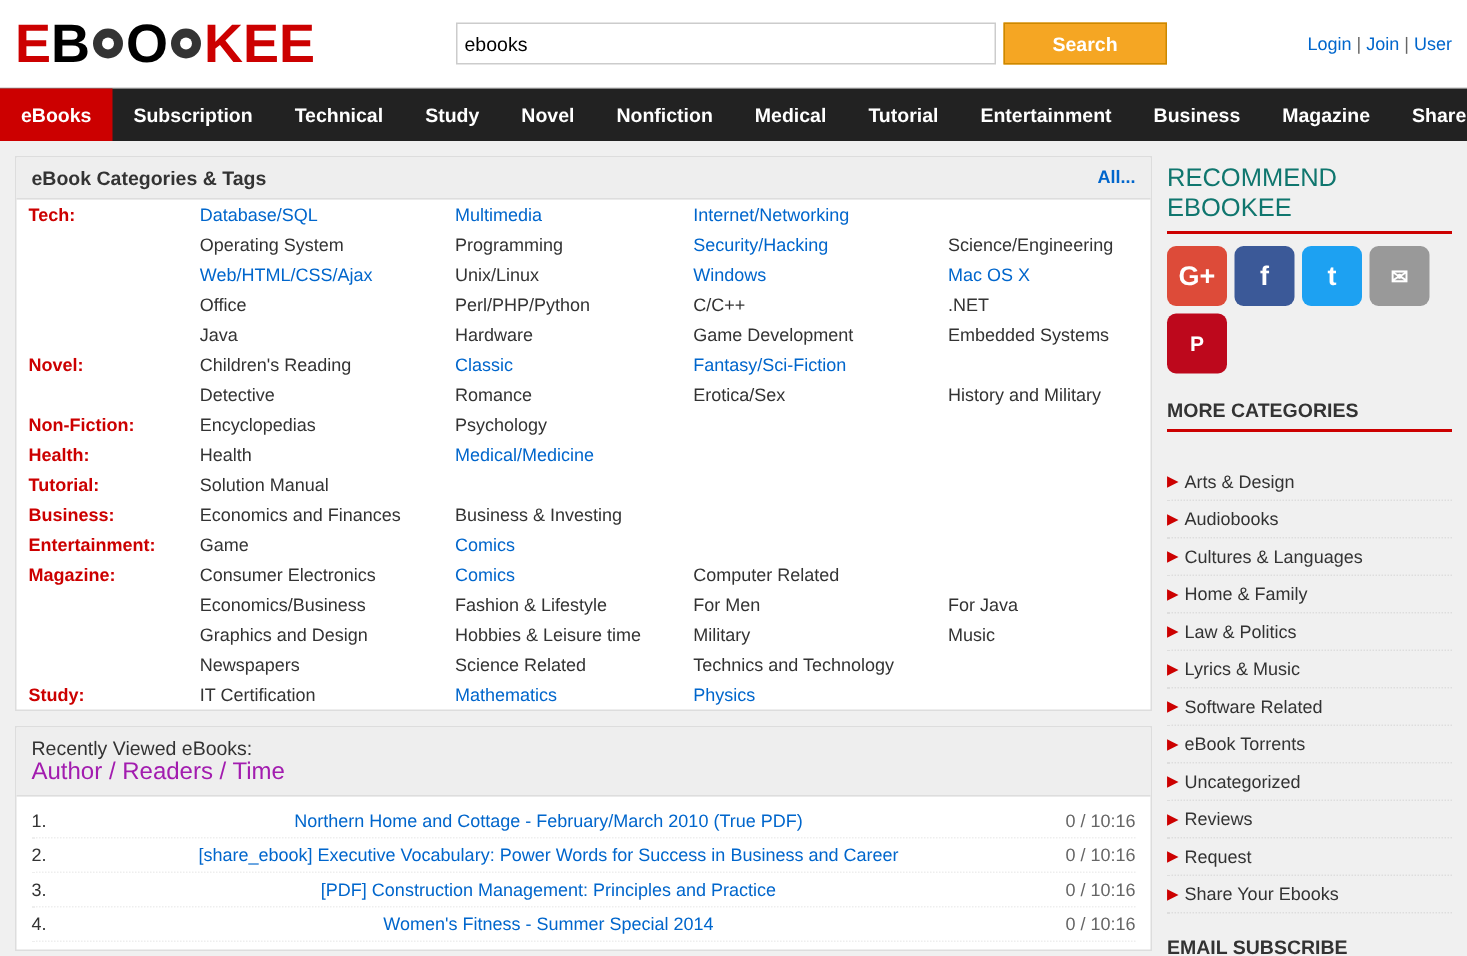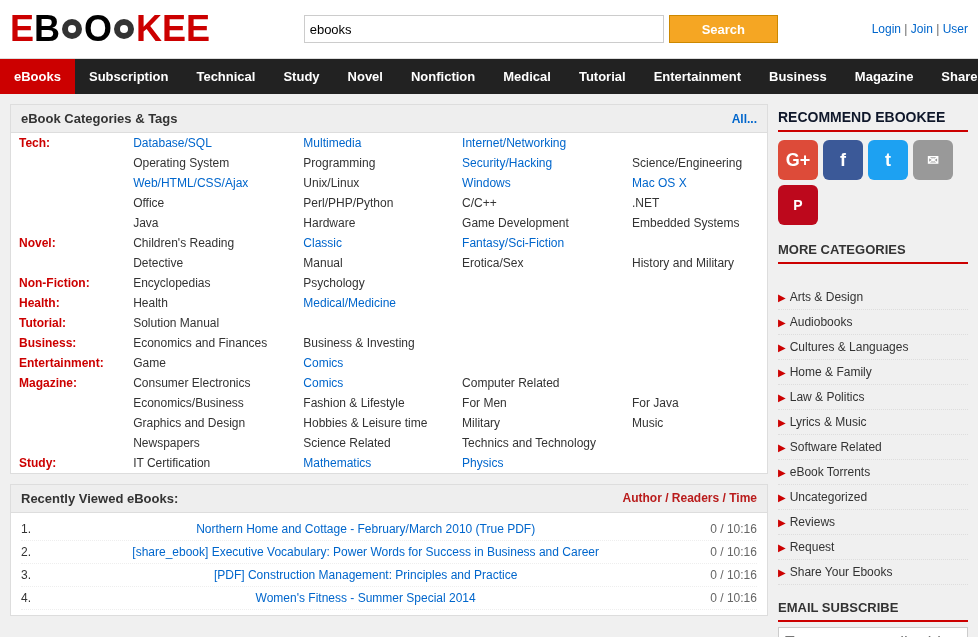--- a/index.html
+++ b/index.html
@@ -23,39 +23,39 @@
     #nav a { color: #fff; text-decoration: none; padding: 10px 14px; font-size: 13px; font-weight: bold; display: block; }
     #nav a.active { background: #cc0000; }
 
     
     #main { display: flex; gap: 10px; padding: 10px; }
     #left { flex: 1; }
     #right { width: 190px; }
 
     
     .box { background: #fff; border: 1px solid #ddd; margin-bottom: 10px; }
-    .box-header { background: #eee; border-bottom: 1px solid #ddd; padding: 6px 10px; font-weight: bold; font-size: 13px; display: flex; justify-content: space-between; align-items: center; }
+    .box-header { background: #eee; border-bottom: 1px solid #ddd; padding: 6px 10px; font-weight: bold; font-size: 13px; display: flex; justify-content: space-between; }
     .box-header a { color: #0066cc; text-decoration: none; font-size: 12px; }
 
     .cat-table { width: 100%; border-collapse: collapse; padding: 5px; }
     .cat-table td { padding: 3px 8px; vertical-align: top; font-size: 12px; }
     .cat-label { color: #cc0000; font-weight: bold; white-space: nowrap; }
     .cat-link { color: #0066cc; text-decoration: none; }
     .cat-plain { color: #333; }
 
     
-    .recent-header { background: #eee; border-bottom: 1px solid #ddd; padding: 6px 10px; font-weight: bold; font-size: 13px; display: flex; justify-content: space-between; }
-    .recent-meta { color: #b91c1c; font-size: 12px; }
+    .recent-header { background: #eee; border-bottom: 1px solid #ddd; padding: 6px 10px; font-weight: normal; font-size: 13px; display: flex; justify-content: space-between; flex-direction: column; }
+    .recent-meta { color: #a21caf; font-size: 16px; }
     .recent-list { list-style: none; padding: 5px 10px; }
     .recent-list li { padding: 4px 0; border-bottom: 1px dotted #eee; font-size: 12px; display: flex; justify-content: space-between; }
     .recent-list li a { color: #0066cc; text-decoration: none; }
     .recent-stat { color: #666; white-space: nowrap; margin-left: 10px; }
 
     
-    .sidebar-title { font-weight: bold; font-size: 14px; color: #0f172a; padding: 5px 0; border-bottom: 2px solid #cc0000; margin-bottom: 8px; }
+    .sidebar-title { font-weight: normal; font-size: 17px; color: #0f766e; padding: 5px 0; border-bottom: 2px solid #cc0000; margin-bottom: 8px; }
     .social-icons { display: flex; flex-wrap: wrap; gap: 5px; margin-bottom: 12px; }
     .social-btn { width: 40px; height: 40px; border-radius: 6px; display: flex; align-items: center; justify-content: center; color: #fff; font-size: 18px; font-weight: bold; cursor: pointer; }
     .social-g { background: #dd4b39; }
     .social-f { background: #3b5998; }
     .social-t { background: #1da1f2; }
     .social-m { background: #999; }
     .social-p { background: #bd081c; }
 
     .more-cats-title { font-weight: bold; font-size: 13px; color: #333; padding: 5px 0; border-bottom: 2px solid #cc0000; margin-bottom: 21px; }
     .more-cat-item { padding: 5px 0; border-bottom: 1px dotted #ddd; font-size: 12px; display: flex; align-items: center; gap: 4px; cursor: pointer; color: #333; }
@@ -156,21 +156,21 @@
 
           <tr>
             <td class="cat-label">Novel:</td>
             <td class="cat-plain">Children's Reading</td>
             <td><a href="#" class="cat-link">Classic</a></td>
             <td><a href="#" class="cat-link">Fantasy/Sci-Fiction</a></td>
           </tr>
           <tr>
             <td></td>
             <td class="cat-plain">Detective</td>
-            <td class="cat-plain">Manual</td>
+            <td class="cat-plain">Romance</td>
             <td class="cat-plain">Erotica/Sex</td>
             <td class="cat-plain">History and Military</td>
           </tr>
 
           <tr>
             <td class="cat-label">Non-Fiction:</td>
             <td class="cat-plain">Encyclopedias</td>
             <td class="cat-plain">Psychology</td>
           </tr>
 

